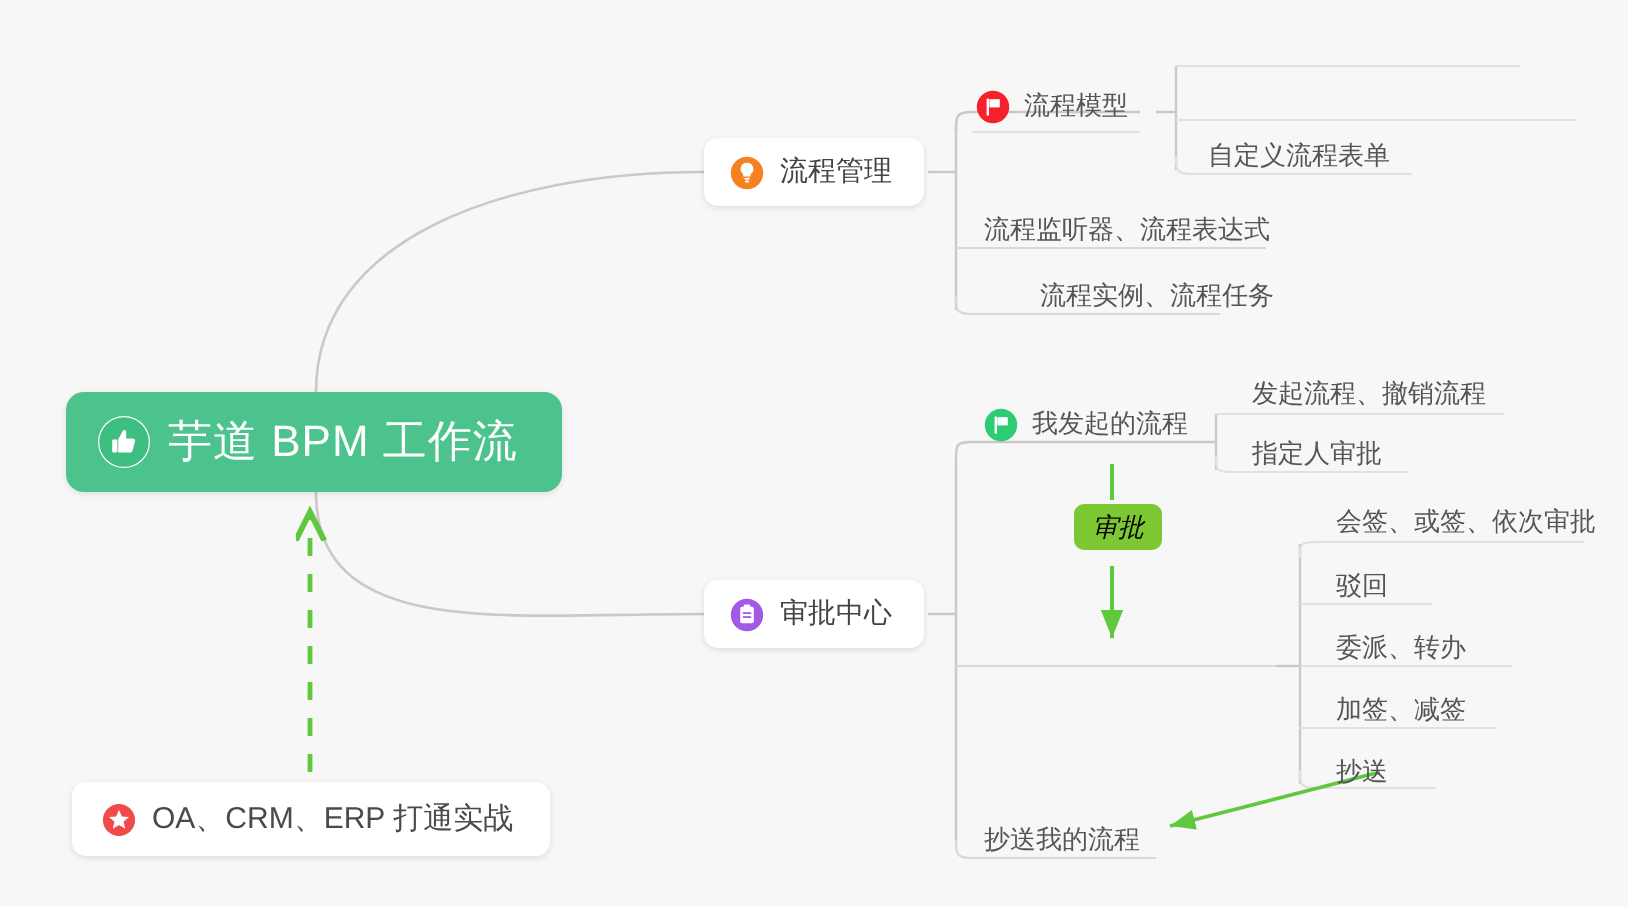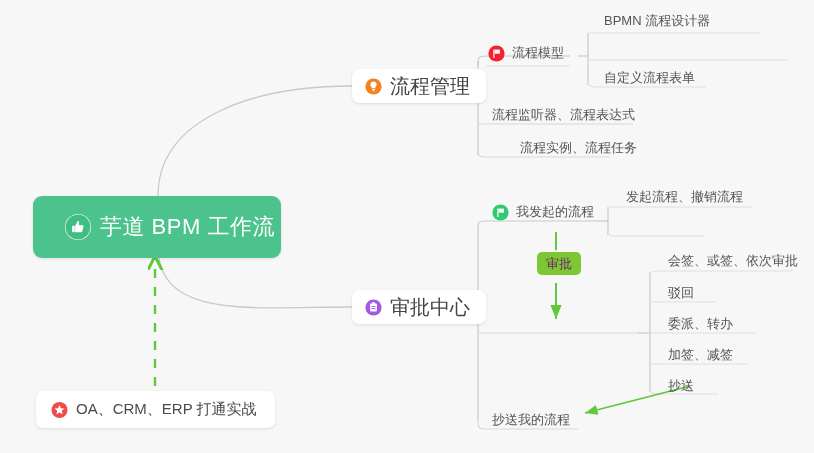--- a/index.html
+++ b/index.html
@@ -29,27 +29,27 @@
     height: 453px;
     pointer-events: none;
   }
 
   
   .root-node {
     position: absolute;
     left: 33px;
     top: 196px;
     width: 248px;
-    height: 62px;
+    height: 50px;
     background: #4CC28C;
     border-radius: 9px;
     box-shadow: 0 1px 3px rgba(0,0,0,0.10);
     display: flex;
     align-items: center;
-    padding-left: 32px;
+    padding-left: 16px;
     box-sizing: border-box;
   }
   .root-label {
     color: #ffffff;
     font-size: 22px;
     letter-spacing: 0.5px;
     margin-left: 9px;
     white-space: nowrap;
   }
 
@@ -59,21 +59,21 @@
     background: #ffffff;
     border-radius: 7px;
     box-shadow: 0 1px 3px rgba(0,0,0,0.11);
     display: flex;
     align-items: center;
     padding: 0 16px 0 13px;
     box-sizing: border-box;
     height: 34px;
   }
   .card-label {
-    font-size: 20px;
+    font-size: 14px;
     color: #444444;
     margin-left: 8px;
     white-space: nowrap;
   }
   #node-liuchengguanli { left: 352px; top: 69px; }
   #node-shenpizhongxin { left: 352px; top: 290px; }
   #node-oa { left: 36px; top: 391px; padding: 0 18px 0 15px; height: 37px; }
   #node-oa .card-label { font-size: 15px; color: #4a4a4a; }
 
   
@@ -103,26 +103,27 @@
     flex: 0 0 auto;
     position: relative;
   }
   .ricon svg { display: block; }
   .ricon.big { width: 26px; height: 26px; }
 
   
   .edge-note {
     position: absolute;
     background: #7DC832;
-    color: #701a75;
+    color: #000000;
     font-size: 13px;
     border-radius: 5px;
     padding: 4px 9px;
     line-height: 15px;
     white-space: nowrap;
+    font-style: italic;
   }
 </style>
 </head>
 <body>
 
 <div id="canvas">
 
   <svg class="edges" viewBox="0 0 814 453" width="814" height="453">
     <defs>
       <marker id="arrow-green" markerWidth="9" markerHeight="9" refX="6" refY="3" orient="auto" markerUnits="strokeWidth">
@@ -217,21 +218,20 @@
         <path d="M6.7 4.6 h5.2 v4.1 h-5.2 z" fill="#ffffff"></path>
       </svg>
     </span>
     <span class="leaf-text">流程模型</span>
   </div>
 
   <div class="leaf" style="left:488px; top:106px;">流程监听器、流程表达式</div>
 
   <div class="leaf" style="left:516px; top:139px;">流程实例、流程任务</div>
 
-  <div class="leaf" style="left:600px; top:12px;">BPMN 流程设计器</div>
   <div class="leaf" style="left:600px; top:69px;">自定义流程表单</div>
 
   <div class="card-node" id="node-shenpizhongxin">
     <span class="ricon">
       <svg width="17" height="17" viewBox="0 0 17 17">
         <circle cx="8.5" cy="8.5" r="8.1" fill="#A259E6"></circle>
         <rect x="5.1" y="4.4" width="6.8" height="8.2" rx="1" fill="#ffffff"></rect>
         <rect x="6.9" y="3.3" width="3.2" height="1.9" rx="0.6" fill="#ffffff"></rect>
         <rect x="6.4" y="7.1" width="4.2" height="0.9" fill="#A259E6"></rect>
         <rect x="6.4" y="9.1" width="4.2" height="0.9" fill="#A259E6"></rect>
@@ -248,20 +248,21 @@
         <path d="M6.7 4.6 h5.2 v4.1 h-5.2 z" fill="#ffffff"></path>
       </svg>
     </span>
     <span class="leaf-text">我发起的流程</span>
   </div>
 
 
   <div class="leaf" style="left:488px; top:411px;">抄送我的流程</div>
 
   <div class="leaf" style="left:622px; top:188px;">发起流程、撤销流程</div>
+  <div class="leaf" style="left:622px; top:218px;">指定人审批</div>
 
   <div class="leaf" style="left:664px; top:252px;">会签、或签、依次审批</div>
   <div class="leaf" style="left:664px; top:284px;">驳回</div>
   <div class="leaf" style="left:664px; top:315px;">委派、转办</div>
   <div class="leaf" style="left:664px; top:346px;">加签、减签</div>
   <div class="leaf" style="left:664px; top:377px;">抄送</div>
 
   <div class="edge-note" style="left:537px; top:252px;">审批</div>
 
   <div class="card-node" id="node-oa">

